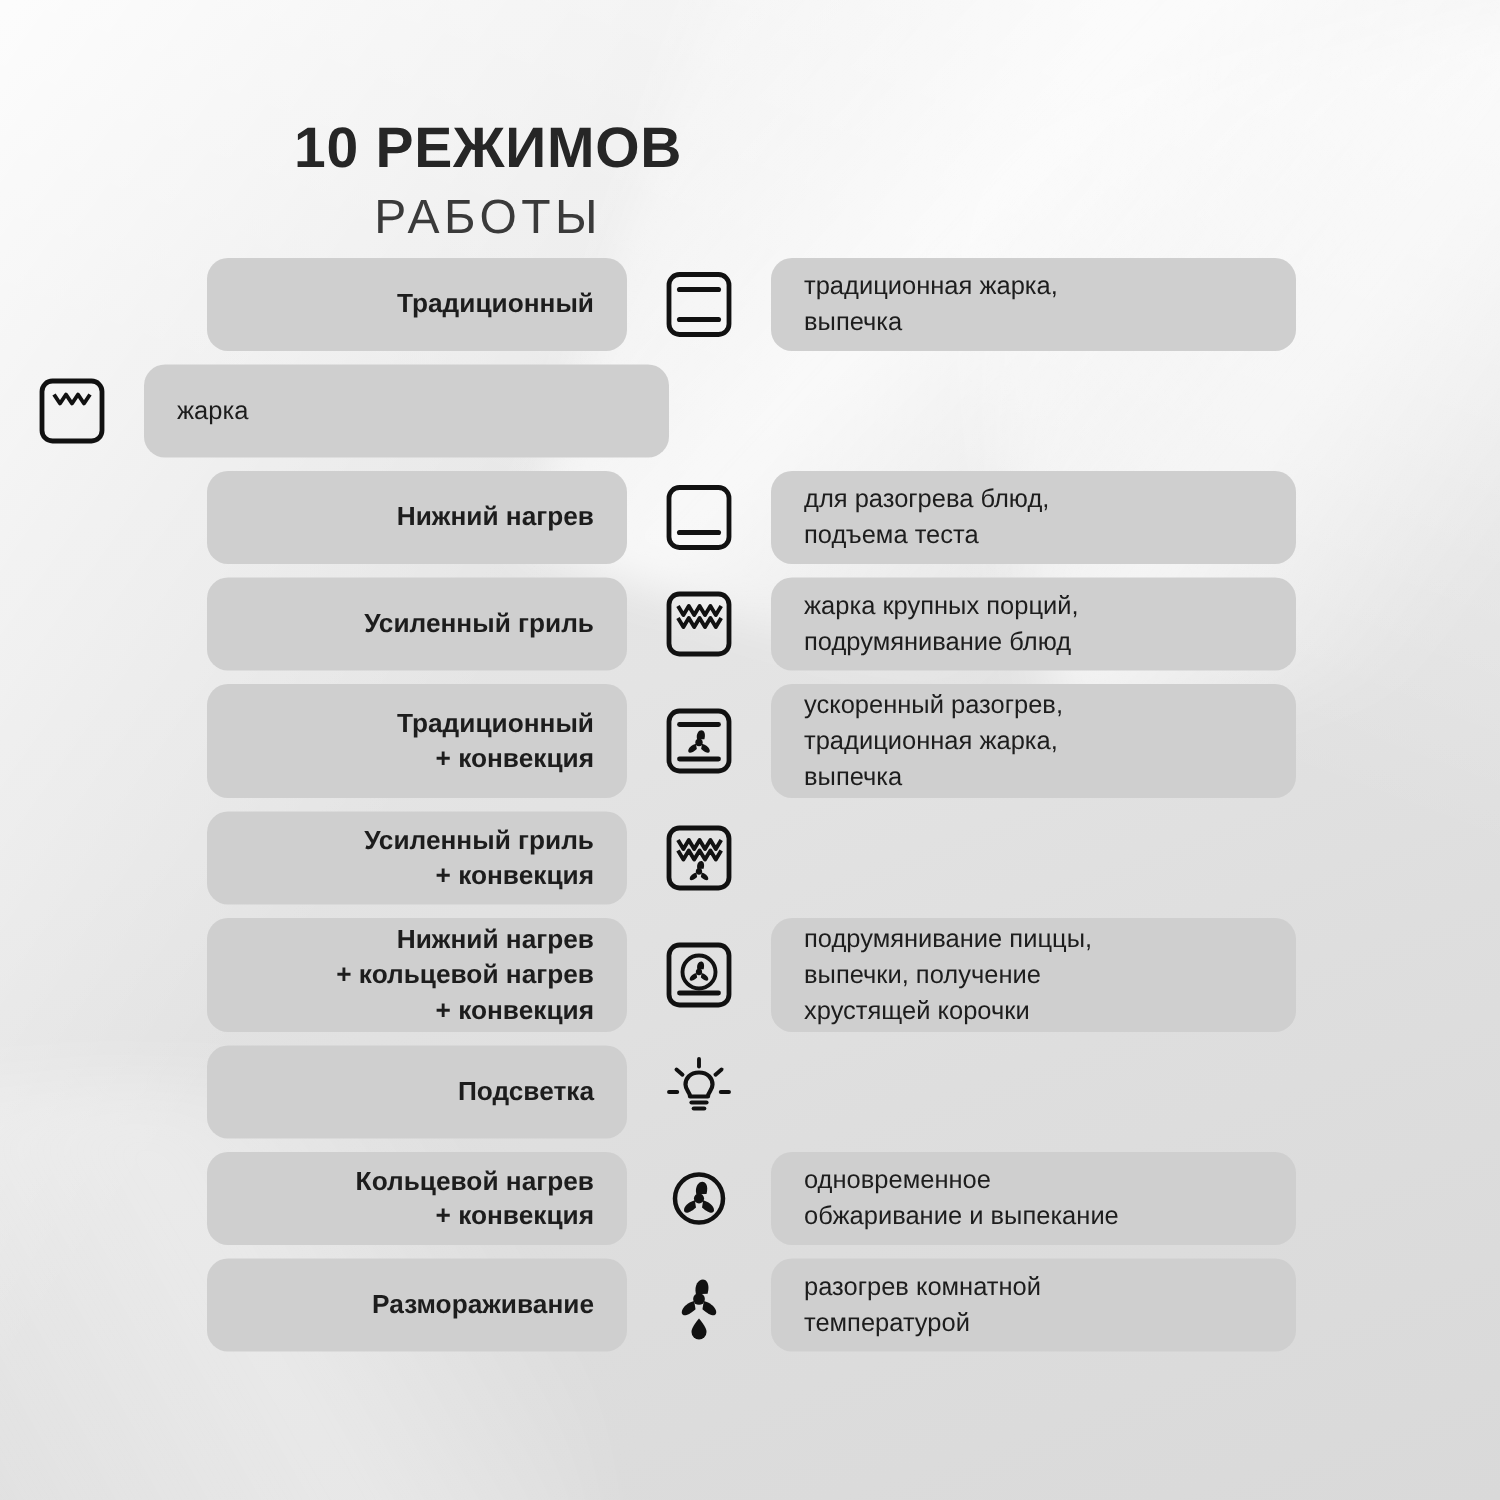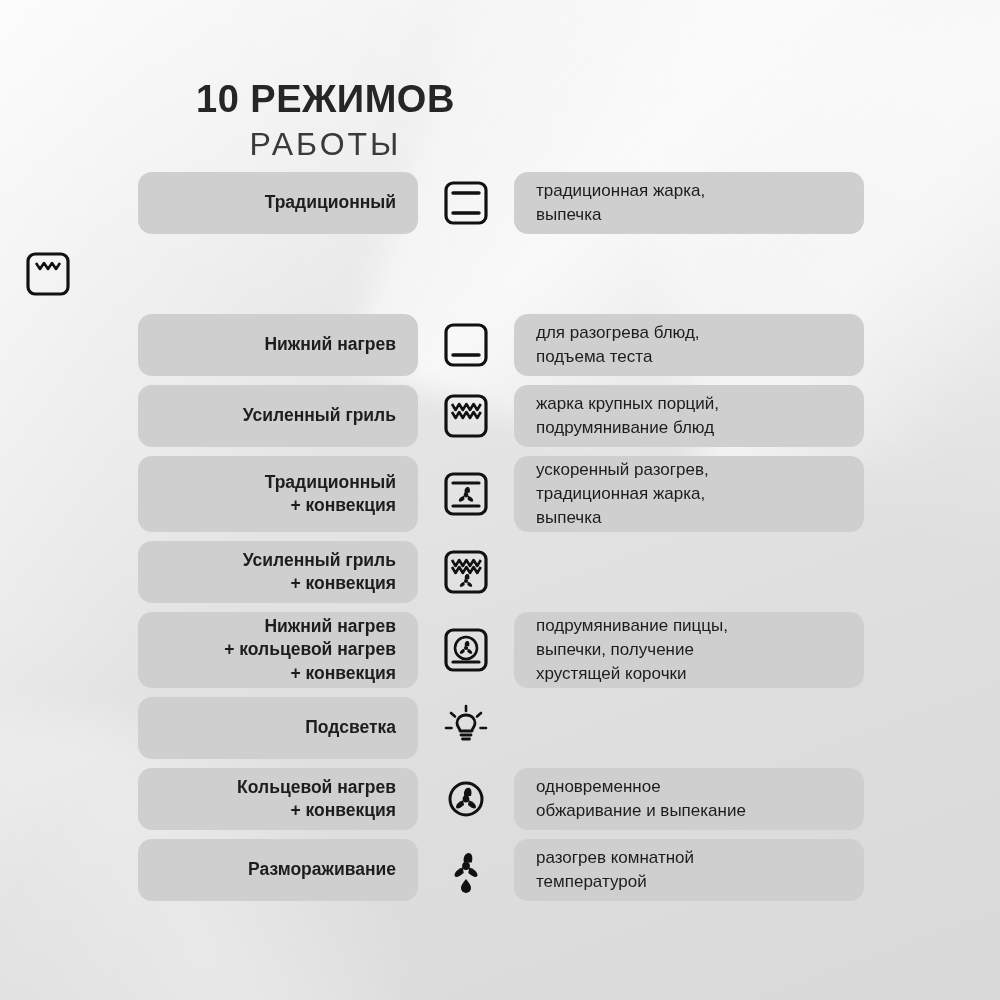--- a/index.html
+++ b/index.html
@@ -163,20 +163,23 @@
           <div class="desc">традиционная жарка,<br>выпечка</div>
         </div>
       </div>
       <div class="row h2">
         <div class="icon-cell">
           <svg width="52" height="48" viewBox="0 0 52 48">
             <rect x="6" y="4" width="40" height="40" rx="7" stroke="#111" fill="none" stroke-width="3.2" stroke-linecap="round" stroke-linejoin="round"></rect>
             <path d="M14 13 l4 6 l4 -6 l4 6 l4 -6 l4 6 l4 -6" stroke="#111" fill="none" stroke-width="2.6" stroke-linejoin="round"></path>
           </svg>
         </div>
+        <div class="pill pill-right">
+          <div class="desc">жарка</div>
+        </div>
       </div>
       <div class="row h2">
         <div class="pill pill-left">
           <div class="label">Нижний нагрев</div>
         </div>
         <div class="icon-cell">
           <svg width="52" height="48" viewBox="0 0 52 48">
             <rect x="6" y="4" width="40" height="40" rx="7" stroke="#111" fill="none" stroke-width="3.2" stroke-linecap="round" stroke-linejoin="round"></rect>
             <line x1="13" y1="34" x2="39" y2="34" stroke="#111" stroke-width="3.4" stroke-linecap="round"></line>
           </svg>

